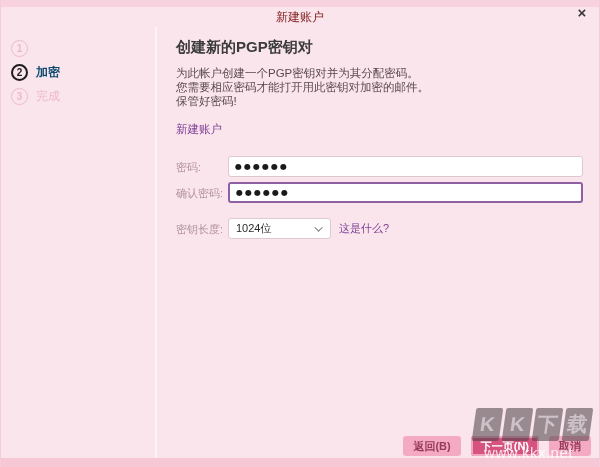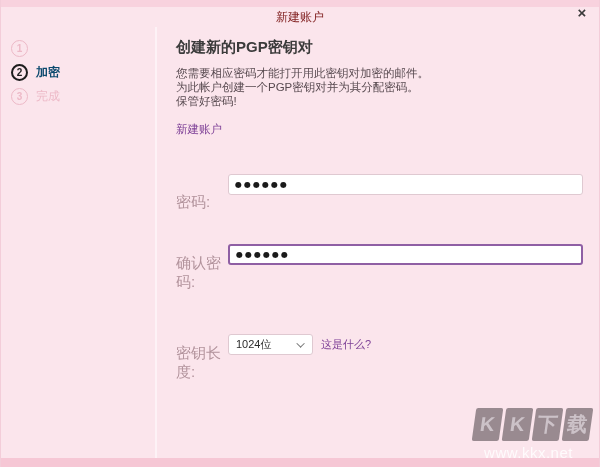--- a/index.html
+++ b/index.html
@@ -56,36 +56,36 @@
   .desc div { font-size: 11.5px; line-height: 14px; color: #584a50; }
   .link {
     display: inline-block; font-size: 11.5px; color: #7d3f96;
     cursor: pointer; text-decoration: none;
   }
   .learn-more { margin-top: 14px; }
 
   .form { margin-top: 19px; }
   .form-row { display: flex; align-items: center; margin-bottom: 5px; }
   .form-label {
-    flex: 0 0 52px; font-size: 15px; color: #b2939c; padding-top: 1px; margin-top: 36px;
+    flex: 0 0 52px; font-size: 11px; color: #b2939c; padding-top: 1px;
   }
   .pw-input {
     flex: 1; height: 21px; background: #fff;
     border: 1px solid #dfc9d1; border-radius: 3px;
     font-family: "DejaVu Sans", sans-serif;
     font-size: 8px; letter-spacing: 2px; color: #1a1a1a;
     padding: 0 6px; outline: none;
   }
   .pw-input.focused { border: 2px solid #8f5fa4; }
   .field-note {
     margin: 1px 0 0 52px; font-size: 11px; color: #463b40;
   }
   .keylen-row { margin-top: 15px; }
   .select {
-    width: 85px; height: 21px; background: #fff;
+    width: 103px; height: 21px; background: #fff;
     border: 1px solid #dfc9d1; border-radius: 3px;
     display: flex; align-items: center; justify-content: space-between;
     padding: 8px 7px; cursor: pointer;
   }
   .select-value { font-size: 11px; color: #2a2a2a; }
   .chevron {
     width: 6px; height: 6px; border-left: 1.5px solid #777;
     border-bottom: 1.5px solid #777; transform: rotate(-45deg) translateY(-2px);
   }
   .what-link { margin-left: 8px; font-size: 11px; }
@@ -155,22 +155,22 @@
     <div class="step inactive">
       <span class="step-circle">3</span>
       <span class="step-label">完成</span>
     </div>
   </div>
 
   <div class="content">
     <h1>创建新的PGP密钥对</h1>
 
     <div class="desc">
+      <div>为此帐户创建一个PGP密钥对并为其分配密码。</div>
       <div>您需要相应密码才能打开用此密钥对加密的邮件。</div>
-      <div>为此帐户创建一个PGP密钥对并为其分配密码。</div>
       <div>保管好密码!</div>
     </div>
 
     <a class="link learn-more">新建账户</a>
 
     <div class="form">
       <div class="form-row">
         <span class="form-label">密码:</span>
         <input class="pw-input" type="text" readonly="" value="●●●●●●" style="">
       </div>
@@ -185,20 +185,25 @@
         <span class="form-label">密钥长度:</span>
         <div class="select">
           <span class="select-value">1024位</span>
           <span class="chevron"></span>
         </div>
         <a class="link what-link">这是什么?</a>
       </div>
     </div>
   </div>
 
+  <div class="footer">
+    <button class="btn btn-secondary">返回(B)</button>
+    <button class="btn btn-primary">下一页(N)</button>
+    <button class="btn btn-secondary">取消</button>
+  </div>
 
   <div class="bottom-strip"></div>
 
   <div class="watermark">
     <div class="wm-blocks">
       <span class="wm-block">K</span>
       <span class="wm-block">K</span>
       <span class="wm-block">下</span>
       <span class="wm-block">载</span>
     </div>

